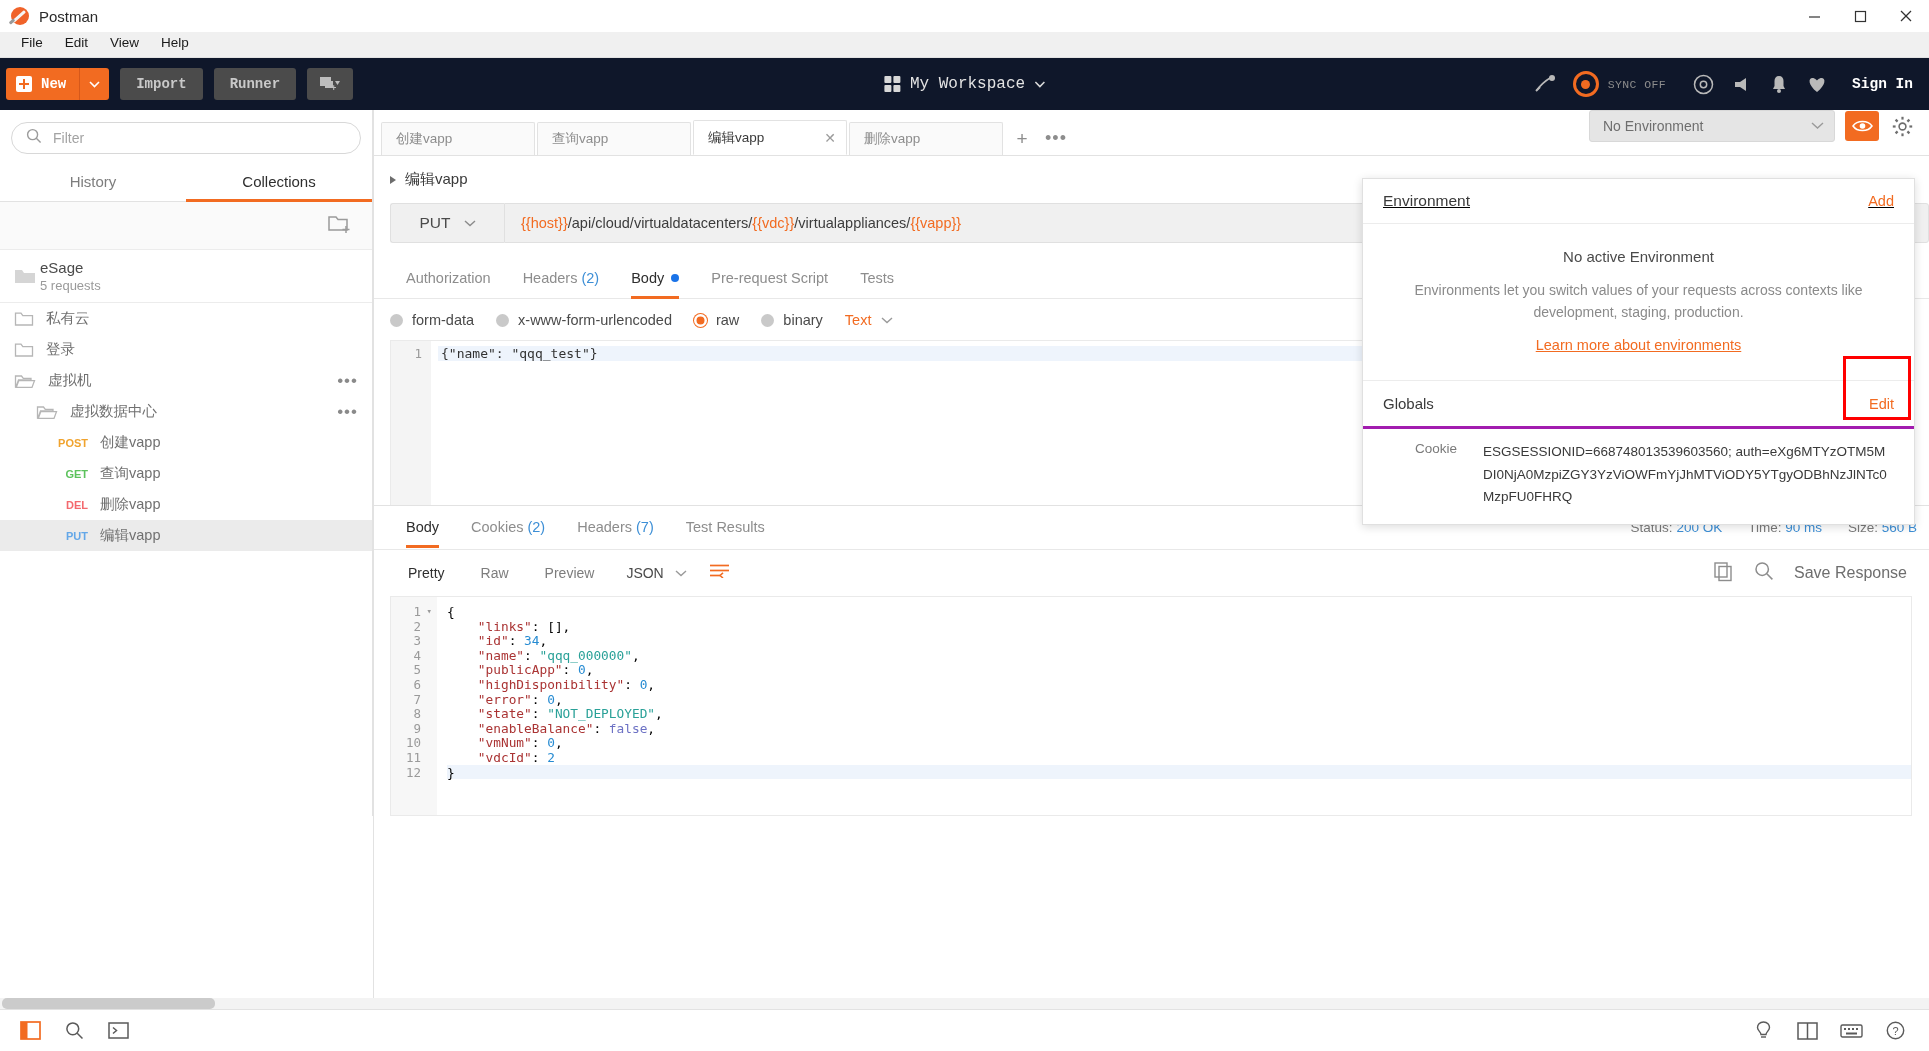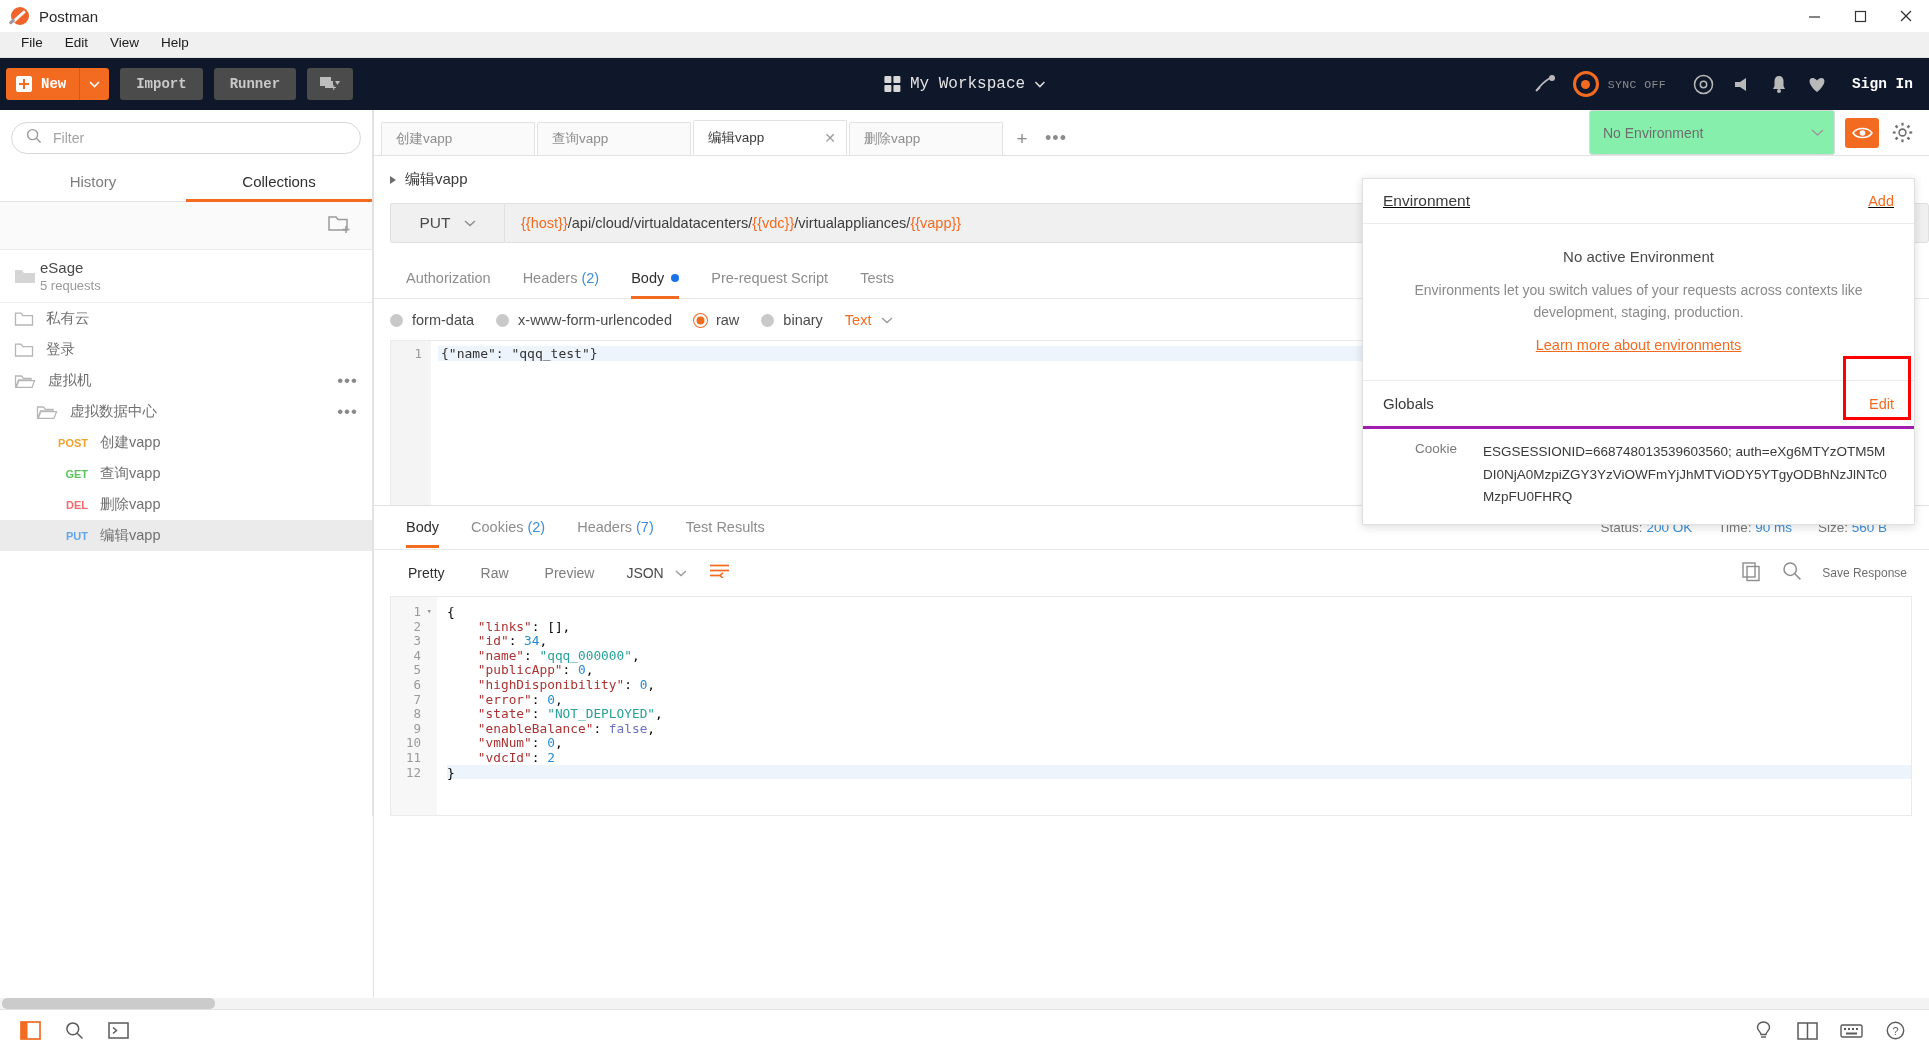--- a/index.html
+++ b/index.html
@@ -251,42 +251,42 @@
   .codearea { flex: 1; padding: 5px 0 0 7px; font-size: 13px; color: #333; }
   .codeline1 { background: #eef4fc; padding-left: 3px; }
 
   
   .respwrap { border-top: 1px solid #e2e2e2; background: #fff; }
   .resptabs {
     display: flex; align-items: center; padding-left: 17px;
     border-bottom: 1px solid #e8e8e8; position: relative; height: 44px;
   }
   .statusinfo {
-    position: absolute; right: 42px; display: flex; gap: 26px;
+    position: absolute; right: 12px; display: flex; gap: 26px;
     font-size: 13.5px; color: #7a7a7a;
   }
   .statusinfo b { color: #3d8fd6; font-weight: normal; }
   .respctrl {
     display: flex; align-items: center; padding: 10px 0 10px 17px; gap: 0;
     position: relative;
   }
   .seg {
     font-size: 14px; color: #7d7d7d; padding: 5px 18px;
   }
   .seg.active { color: #2f2f2f; }
   .jsonsel {
     display: flex; align-items: center; margin-left: 14px;
     font-size: 14px; color: #4a4a4a;
   }
   .jsonsel .cv { margin-left: 11px; color: #9a9a9a; font-size: 12px; }
   .wrapbtn { margin-left: 22px; color: #f26b21; font-size: 17px; }
   .resp-right {
     position: absolute; right: 22px; display: flex; align-items: center; gap: 20px;
   }
-  .save-resp { font-size: 12px; color: #6e6e6e; }
+  .save-resp { font-size: 16px; color: #6e6e6e; }
   .respbody {
     margin: 0 17px; border: 1px solid #eaeaea; height: 220px;
     display: flex; font-family: "DejaVu Sans Mono", monospace;
   }
   .rgutter {
     width: 46px; background: #f7f7f7; color: #9a9a9a; font-size: 12.5px;
     text-align: right; padding: 7px 4px 0 0;
   }
   .rgutter div { height: 14.6px; position: relative; padding-right: 12px; }
   .rgutter div .fold {
@@ -299,23 +299,23 @@
   .s { color: #2aa198; }
   .n { color: #268bd2; }
   .b { color: #6c71c4; }
 
   
   .envbar {
     position: absolute; right: 0; top: 110px; width: 340px;
     display: flex; align-items: center; padding-right: 14px; gap: 10px;
   }
   .envsel {
-    flex: 1; height: 45px; border: 1px solid #d8d8d8; border-radius: 3px;
+    flex: 1; height: 32px; border: 1px solid #d8d8d8; border-radius: 3px;
     display: flex; align-items: center; padding: 0 10px 0 13px;
-    font-size: 14px; color: #6e6e6e; background: #86efac;
+    font-size: 14px; color: #6e6e6e; background: #e5e5e5;
   }
   .envsel .cv { margin-left: auto; color: #9a9a9a; font-size: 12px; }
   .eye-btn {
     width: 34px; height: 30px; background: #f26b21; border-radius: 3px;
     display: flex; align-items: center; justify-content: center; color: #fff;
   }
   .gear-btn { width: 26px; display: flex; align-items: center; justify-content: center; color: #6e6e6e; }
 
   .envpanel {
     position: absolute; right: 14px; top: 178px; width: 553px;

